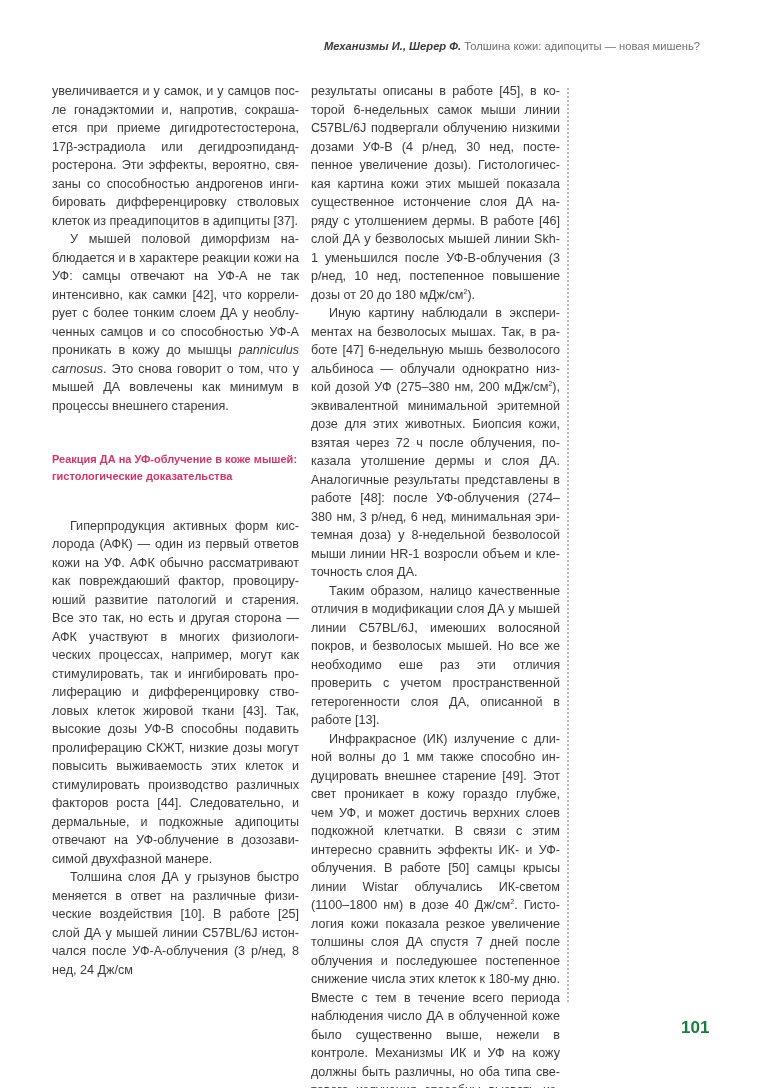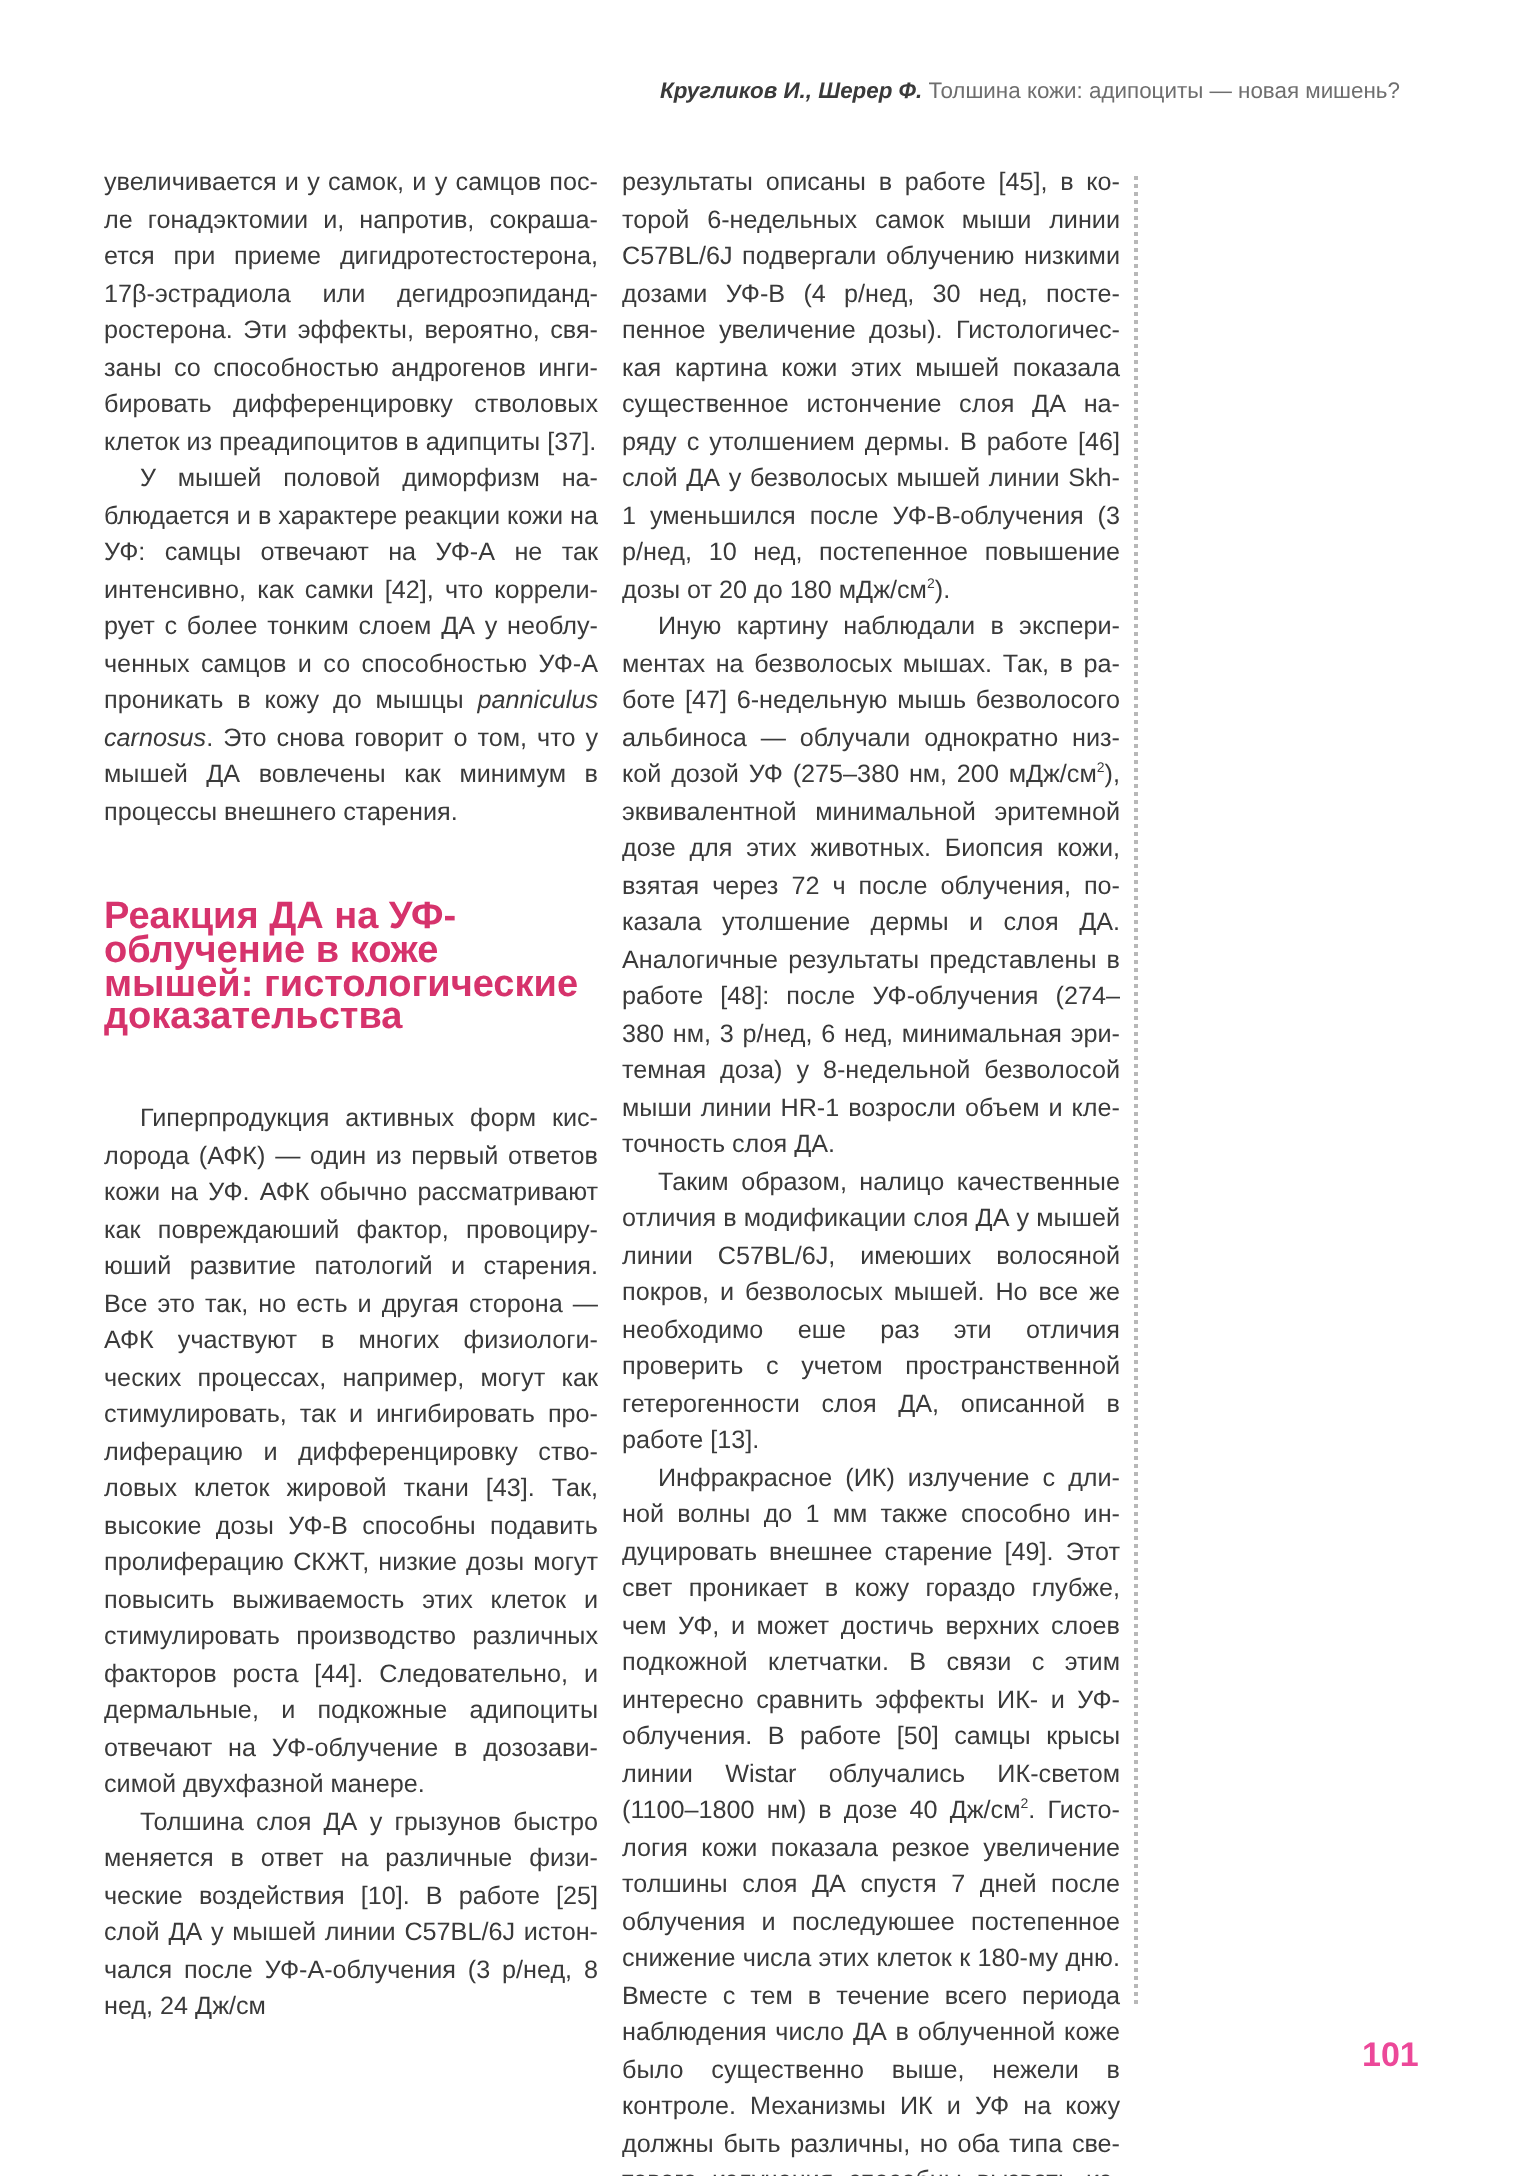--- a/index.html
+++ b/index.html
@@ -6,32 +6,32 @@
   body { width:762px; height:1088px; position:relative; overflow:hidden;
          font-family:"Liberation Sans", sans-serif; color:#3a3a3a; }
   .running-head { position:absolute; top:40px; right:62px; font-size:11.2px; color:#6e6e6e; white-space:nowrap; }
   .running-head .authors { font-style:italic; font-weight:bold; color:#3a3a3a; }
   .col { position:absolute; top:82px; font-size:12.6px; line-height:18.5px; text-align:justify; hyphens:manual; }
   .col-left { left:52px; width:247px; }
   .col-right { left:311px; width:249px; }
   .col p { margin:0; text-indent:0; }
   .col p.ind { text-indent:18px; }
   .col p.cont { text-indent:0; }
-  .heading { color:#d6336c; font-weight:bold; font-size:19px; line-height:16.8px; text-align:left;
+  .heading { color:#d6336c; font-weight:bold; font-size:11px; line-height:16.8px; text-align:left;
              margin:36px 0 32px 0; font-family:"Liberation Sans", sans-serif; }
   .divider { position:absolute; left:567px; top:88px; height:914px; width:0;
              border-left:2px dotted #b8b8b8; }
-  .page-number { position:absolute; top:1018px; left:681px; font-size:17px; font-weight:bold; color:#ec4899; }
+  .page-number { position:absolute; top:1018px; left:681px; font-size:17px; font-weight:bold; color:#15803d; }
   sup { font-size:7px; line-height:0; vertical-align:super; }
   i { font-style:italic; }
 </style>
 </head>
 <body>
 
-<div class="running-head"><span class="authors">Кругликов И., Шерер Ф.</span><span> Толшина кожи: адипоциты — новая мишень?</span></div>
+<div class="running-head"><span class="authors">Механизмы И., Шерер Ф.</span><span> Толшина кожи: адипоциты — новая мишень?</span></div>
 
 <div class="col col-left">
   <p class="cont">увеличивается и у самок, и у самцов пос­ле гонадэктомии и, напротив, сокраша­ется при приеме дигидротестостерона, 17β-эстрадиола или дегидроэпиданд­ростерона. Эти эффекты, вероятно, свя­заны со способностью андрогенов инги­бировать дифференцировку стволовых клеток из преадипоцитов в адипциты [37].</p>
   <p class="ind"><span>У мышей половой диморфизм на­блюдается и в характере реакции кожи на УФ: самцы отвечают на УФ-А не так интенсивно, как самки [42], что коррели­рует с более тонким слоем ДА у необлу­ченных самцов и со способностью УФ-А проникать в кожу до мышцы </span><i>panniculus carnosus</i><span>. Это снова говорит о том, что у мышей ДА вовлечены как минимум в процессы внешнего старения.</span></p>
   <div class="heading">Реакция ДА на УФ-облучение в коже мышей: гистологические доказательства</div>
   <p class="ind">Гиперпродукция активных форм кис­лорода (АФК) — один из первый ответов кожи на УФ. АФК обычно рассматривают как повреждаюший фактор, провоциру­юший развитие патологий и старения. Все это так, но есть и другая сторона — АФК участвуют в многих физиологи­ческих процессах, например, могут как стимулировать, так и ингибировать про­лиферацию и дифференцировку ство­ловых клеток жировой ткани [43]. Так, высокие дозы УФ-В способны подавить пролиферацию СКЖТ, низкие дозы мо­гут повысить выживаемость этих клеток и стимулировать производство различ­ных факторов роста [44]. Следовательно, и дермальные, и подкожные адипоциты отвечают на УФ-облучение в дозозави­симой двухфазной манере.</p>
   <p class="ind"><span>Толшина слоя ДА у грызунов быстро меняется в ответ на различные физи­ческие воздействия [10]. В работе [25] слой ДА у мышей линии C57BL/6J истон­чался после УФ-А-облучения (3 р/нед, 8 нед, 24 Дж/см</span></p>
 </div>
 
 <div class="col col-right">

